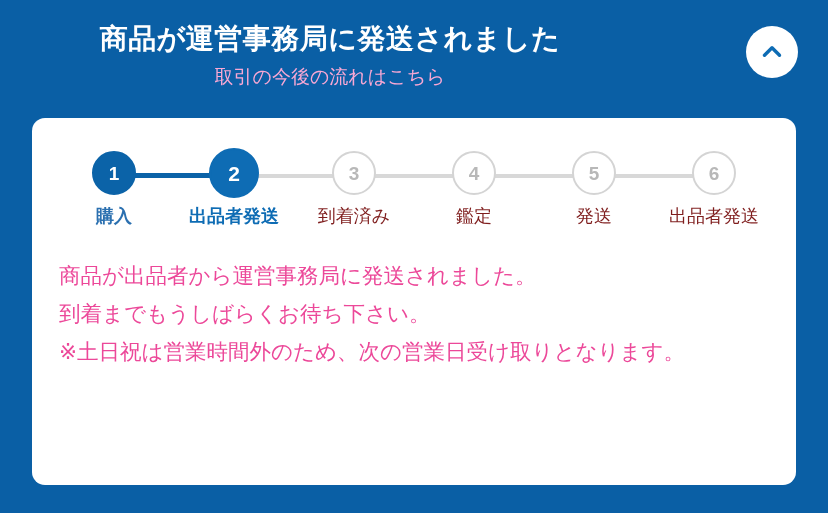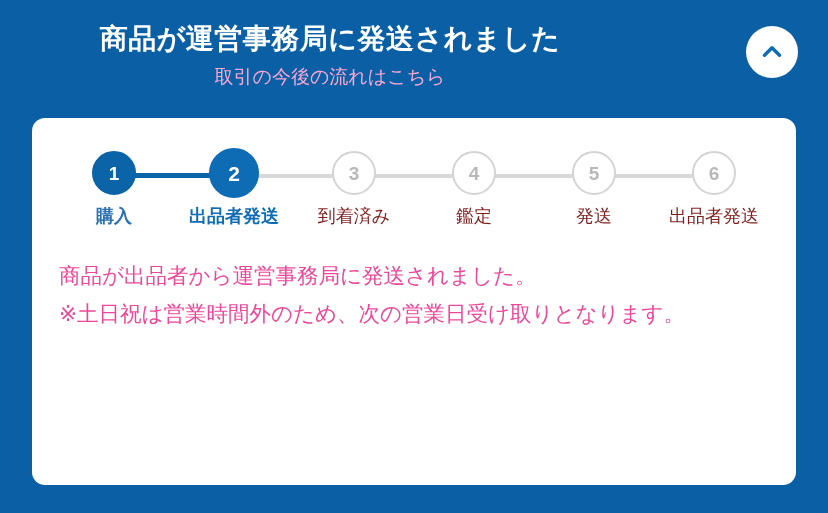--- a/index.html
+++ b/index.html
@@ -222,16 +222,17 @@
 
         <span class="bubble">6</span>
         <span class="step-label">出品者発送</span>
       </li>
 
     </ul>
   </div>
 
   <div id="card-body">
     <p>商品が出品者から運営事務局に発送されました。</p>
+    <p>到着までもうしばらくお待ち下さい。</p>
     <p>※土日祝は営業時間外のため、次の営業日受け取りとなります。</p>
   </div>
 
 </div>
 
 </body></html>

